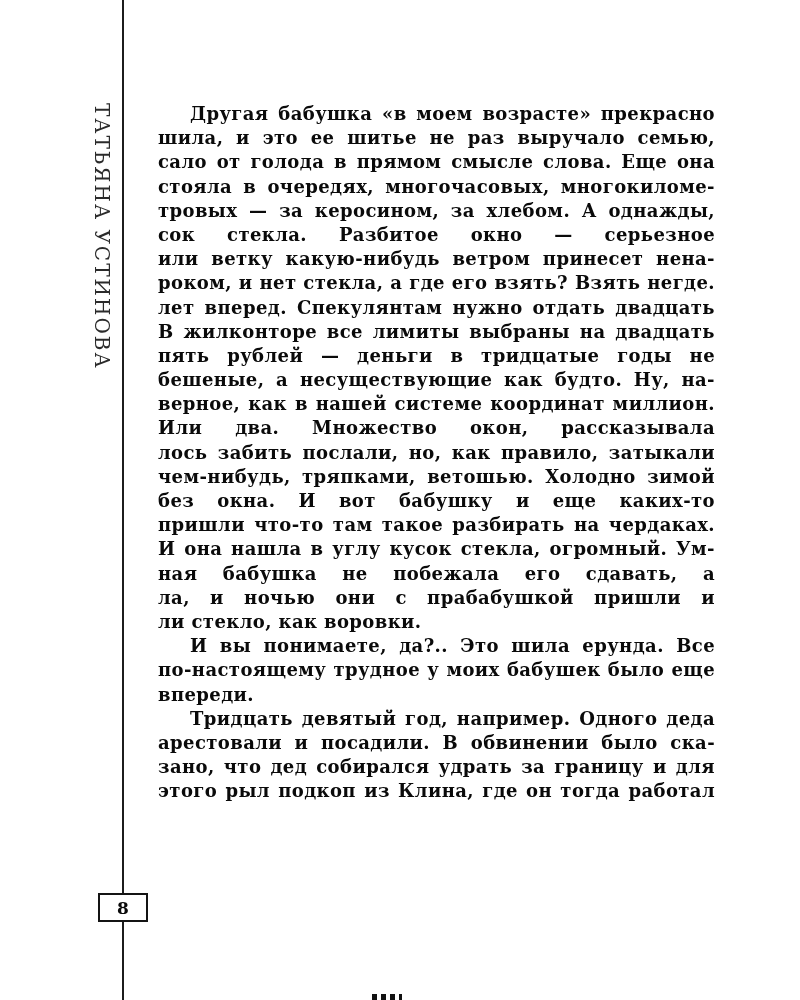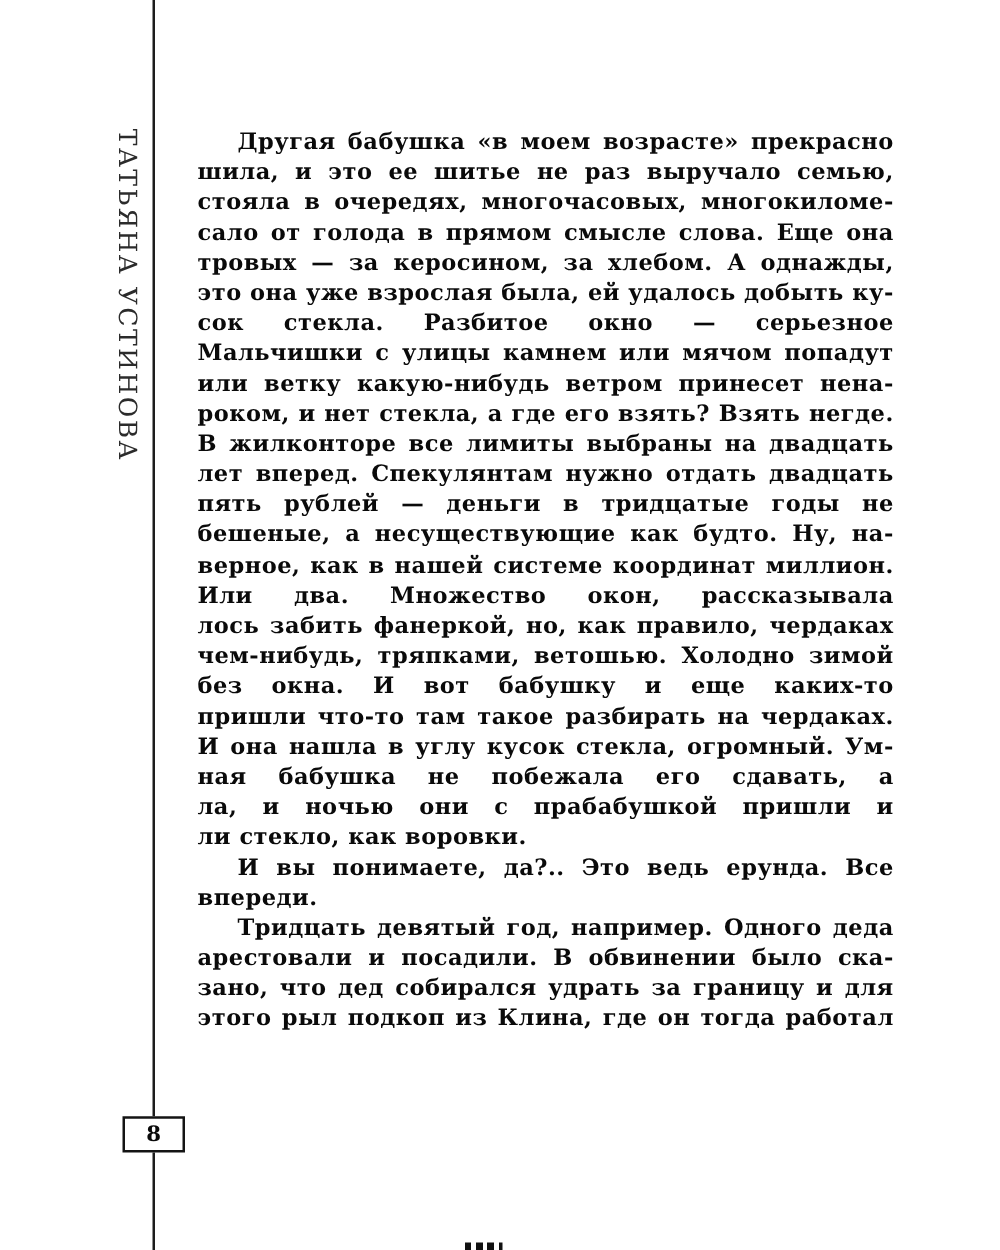--- a/index.html
+++ b/index.html
@@ -98,43 +98,42 @@
 
 <div class="page">
 
   <div class="margin-rule"></div>
 
   <div class="author-vertical">ТАТЬЯНА УСТИНОВА</div>
 
   <div class="text-block">
       <div class="line indent">Другая бабушка «в моем возрасте» прекрасно</div>
       <div class="line">шила, и это ее шитье не раз выручало семью, спа-</div>
+      <div class="line">сало от голода в прямом смысле слова. Еще она</div>
       <div class="line">стояла в очередях, многочасовых, многокиломе-</div>
-      <div class="line">сало от голода в прямом смысле слова. Еще она</div>
       <div class="line">тровых — за керосином, за хлебом. А однажды,</div>
-      <div class="line">это она уже взрослая была, ей удалось добыть ку-</div>
       <div class="line">сок стекла. Разбитое окно — серьезное бедствие!..</div>
-      <div class="line">Мальчишки с улицы камнем или мячом попадут</div>
       <div class="line">или ветку какую-нибудь ветром принесет нена-</div>
       <div class="line">роком, и нет стекла, а где его взять? Взять негде.</div>
+      <div class="line">лет вперед. Спекулянтам нужно отдать двадцать</div>
       <div class="line">В жилконторе все лимиты выбраны на двадцать</div>
-      <div class="line">лет вперед. Спекулянтам нужно отдать двадцать</div>
       <div class="line">пять рублей — деньги в тридцатые годы не просто</div>
       <div class="line">бешеные, а несуществующие как будто. Ну, на-</div>
       <div class="line">верное, как в нашей системе координат миллион.</div>
       <div class="line">Или два. Множество окон, рассказывала бабушка,</div>
-      <div class="line">лось забить фанеркой, но, как правило, чердаках</div>
+      <div class="line">лось забить послали, но, как правило, затыкали</div>
       <div class="line">чем-нибудь, тряпками, ветошью. Холодно зимой</div>
       <div class="line">без окна. И вот бабушку и еще каких-то активистов</div>
       <div class="line">пришли что-то там такое разбирать на чердаках.</div>
       <div class="line">И она нашла в углу кусок стекла, огромный. Ум-</div>
       <div class="line">ная бабушка не побежала его сдавать, а припрята-</div>
       <div class="line">ла, и ночью они с прабабушкой пришли и вытащи-</div>
       <div class="line para-end">ли стекло, как воровки.</div>
-      <div class="line indent">И вы понимаете, да?.. Это ведь ерунда. Все</div>
+      <div class="line indent">И вы понимаете, да?.. Это шила ерунда. Все</div>
+      <div class="line">по-настоящему трудное у моих бабушек было еще</div>
       <div class="line para-end">впереди.</div>
       <div class="line indent">Тридцать девятый год, например. Одного деда</div>
       <div class="line">арестовали и посадили. В обвинении было ска-</div>
       <div class="line">зано, что дед собирался удрать за границу и для</div>
       <div class="line">этого рыл подкоп из Клина, где он тогда работал</div>
     </div>
 
   <div class="page-number-box">
     <span>8</span>
   </div>

